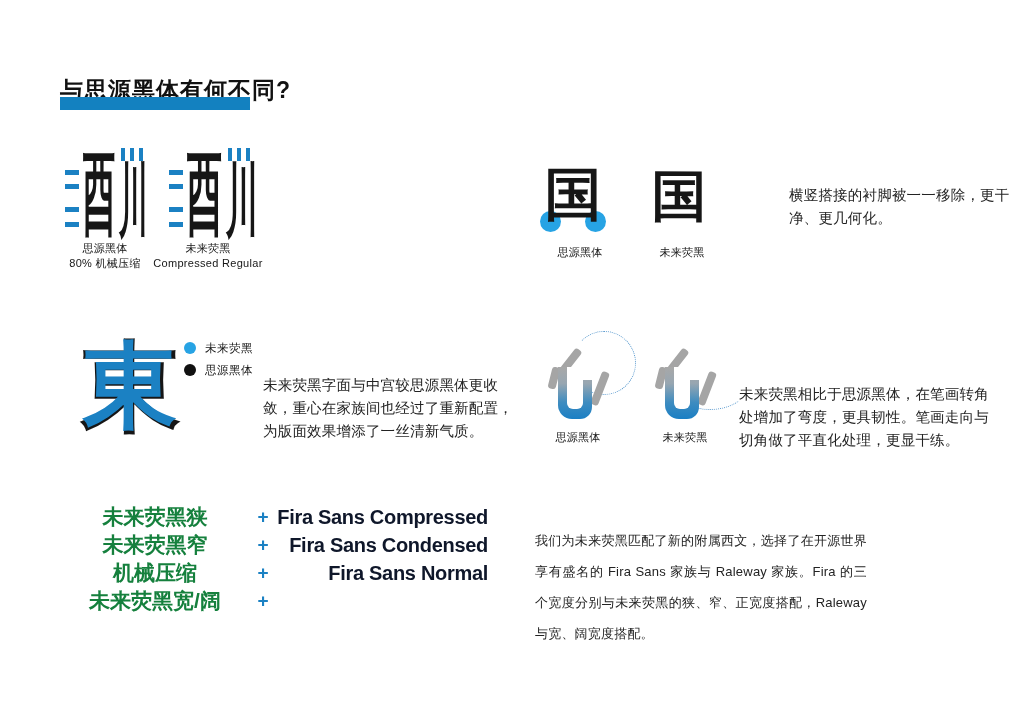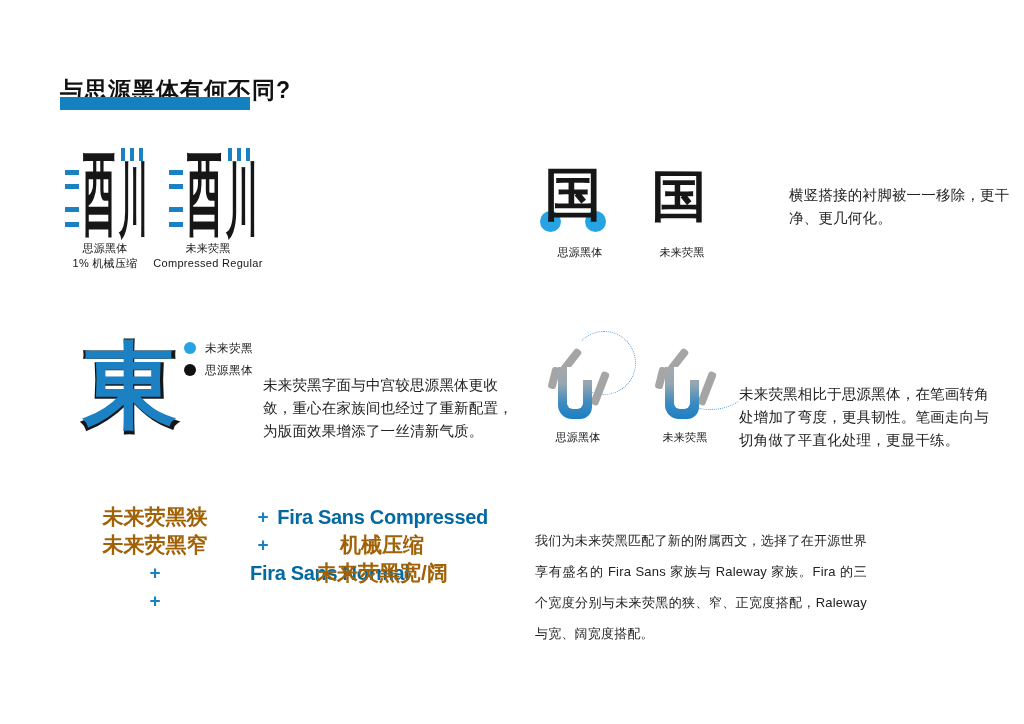--- a/index.html
+++ b/index.html
@@ -79,23 +79,23 @@
   .xs-hook{position:absolute;left:10px;top:23px;width:34px;height:52px;border-radius:0 0 12px 14px;
     background:linear-gradient(180deg,#a8a8a8 0%,#97a6b1 32%,#3e8cc0 68%,#1b7fc4 100%);}
   .xs-hook-inner{position:absolute;left:9px;right:9px;top:0;bottom:10px;background:#fff;border-radius:0 0 6px 6px;}
   .xs-hook-cut{position:absolute;right:0;top:0;width:9px;height:13px;background:#fff;}
   .xs-arc{position:absolute;border:1.5px dotted var(--arc);border-radius:50%;}
   .xin-a .xs-arc{left:24px;top:-13px;width:62px;height:62px;border-left-color:transparent;}
   .xin-b .xs-arc{left:18px;top:20px;width:72px;height:44px;border-top-color:transparent;border-left-color:transparent;border-right-color:transparent;}
   
   .pair-grid{position:absolute;left:60px;top:503px;display:grid;grid-template-columns:190px 26px 212px;align-items:center;}
   .pc{line-height:28px;white-space:nowrap;}
-  .pc-cn{text-align:center;font-size:21px;font-weight:700;color:#a16207;}
+  .pc-cn{text-align:center;font-size:21px;font-weight:700;color:#15803d;}
   .pc-plus{text-align:center;font-size:19px;font-weight:700;color:var(--glyphblue);}
-  .pc-latin{text-align:right;font-size:20px;font-weight:700;color:#0369a1;letter-spacing:-.3px;}
+  .pc-latin{text-align:right;font-size:20px;font-weight:700;color:#0f172a;letter-spacing:-.3px;}
 </style>
 </head>
 <body>
 
 <div id="canvas">
 
   <h1 class="title">与思源黑体有何不同?</h1>
   <div class="title-bar"></div>
 
   <div class="jz jz-a">
@@ -125,21 +125,21 @@
     <div class="zhou-wrap">
       <div class="vdash vd1"></div>
       <div class="vdash vd2"></div>
       <div class="vdash vd3"></div>
       <span class="chuan-inner">川</span>
     </div>
   </div>
 
   <div class="cap cap-jz-a">
     <div>思源黑体</div>
-    <div>1% 机械压缩</div>
+    <div>80% 机械压缩</div>
   </div>
   <div class="cap cap-jz-b">
     <div>未来荧黑</div>
     <div>Compressed Regular</div>
   </div>
 
 
   <div class="guo-spec guo-a">
     <div class="foot-circle fc-l"></div>
     <div class="foot-circle fc-r"></div>
@@ -197,20 +197,21 @@
 
   <p class="para para-4">未来荧黑相比于思源黑体，在笔画转角处增加了弯度，更具韧性。笔画走向与切角做了平直化处理，更显干练。</p>
 
   <div class="pair-grid">
     <div class="pc pc-cn">未来荧黑狭</div>
     <div class="pc pc-plus">+</div>
     <div class="pc pc-latin">Fira Sans Compressed</div>
 
     <div class="pc pc-cn">未来荧黑窄</div>
     <div class="pc pc-plus">+</div>
+    <div class="pc pc-latin">Fira Sans Condensed</div>
 
     <div class="pc pc-cn">机械压缩</div>
     <div class="pc pc-plus">+</div>
     <div class="pc pc-latin">Fira Sans Normal</div>
 
     <div class="pc pc-cn">未来荧黑宽/阔</div>
     <div class="pc pc-plus">+</div>
   </div>
 
   <p class="para para-5">我们为未来荧黑匹配了新的附属西文，选择了在开源世界享有盛名的 Fira Sans 家族与 Raleway 家族。Fira 的三个宽度分别与未来荧黑的狭、窄、正宽度搭配，Raleway 与宽、阔宽度搭配。</p>

